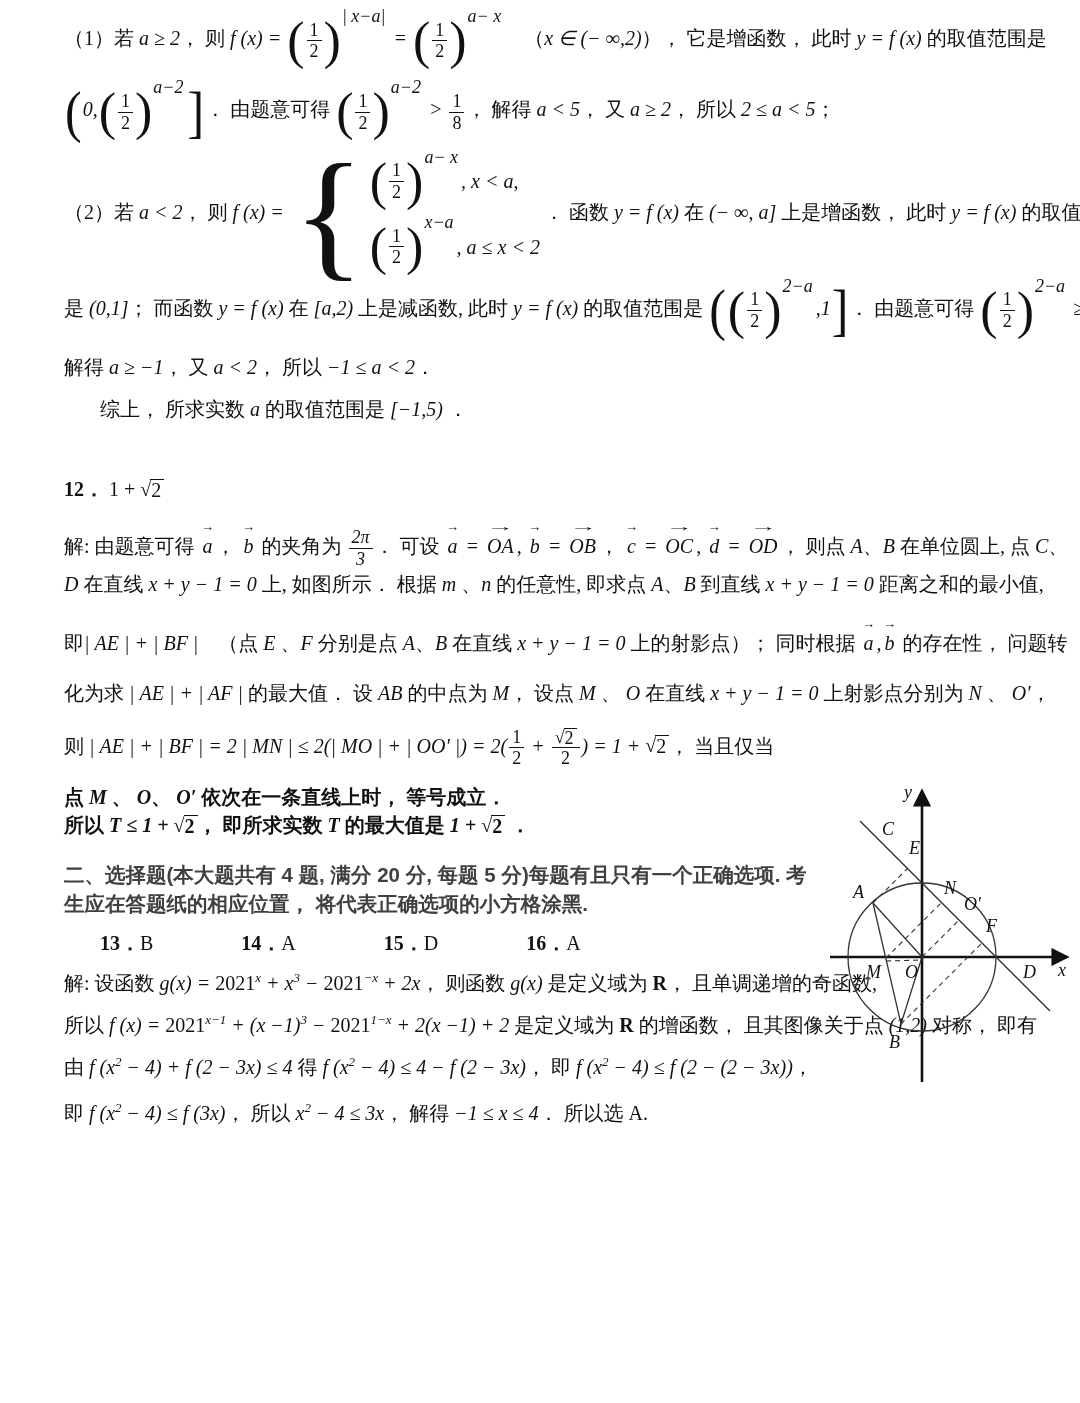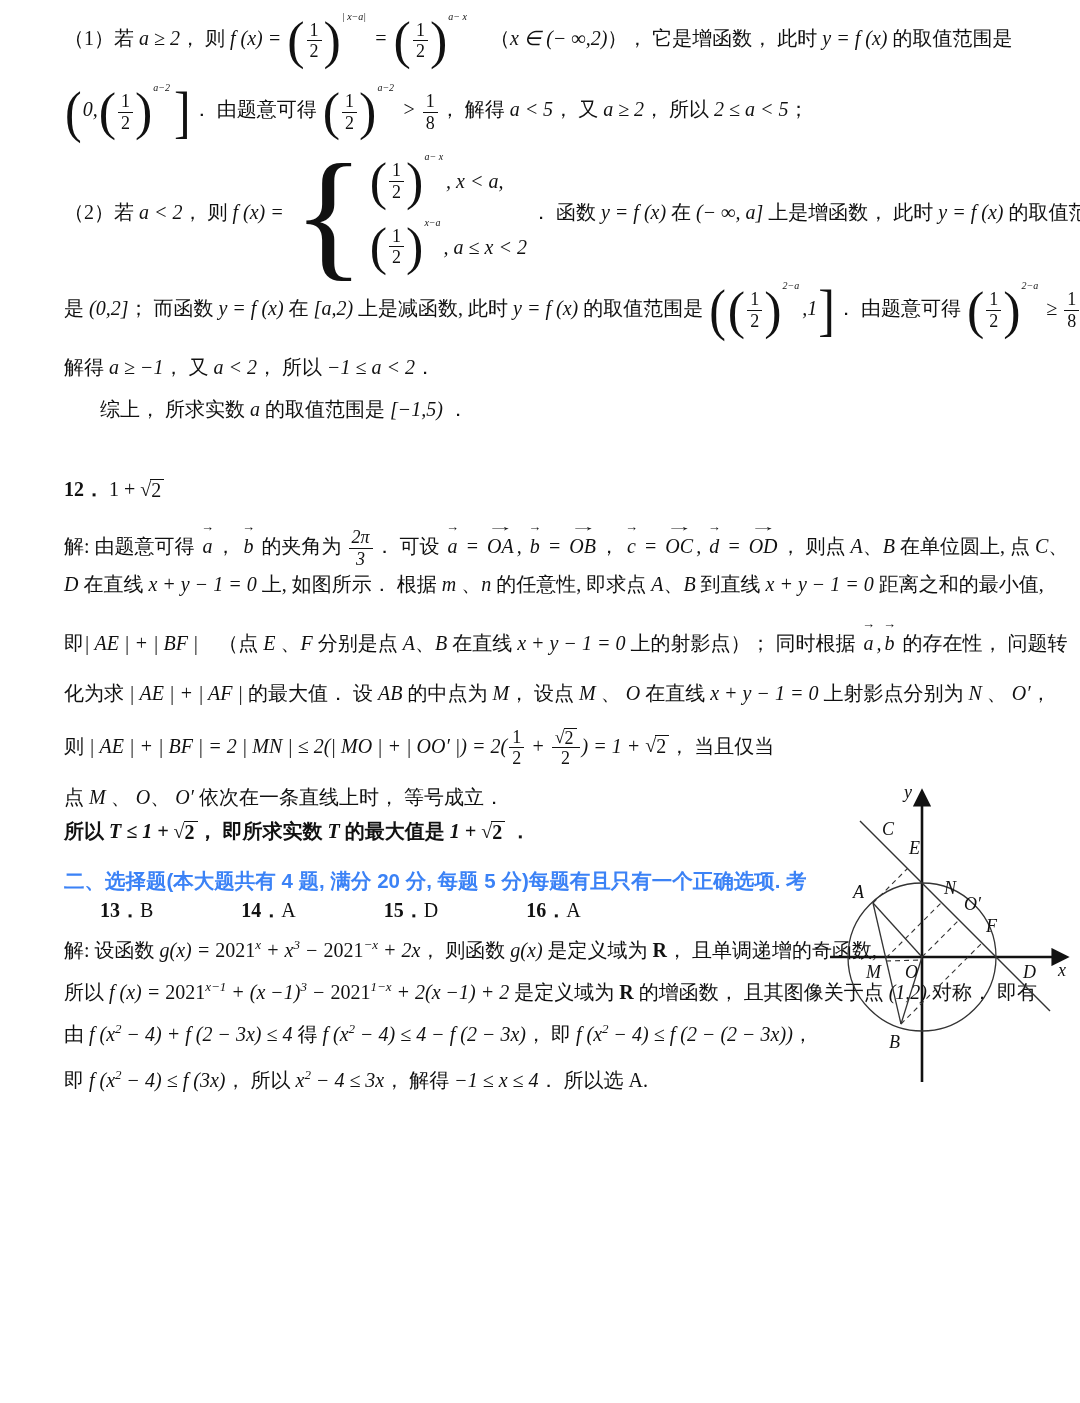--- a/index.html
+++ b/index.html
@@ -4,33 +4,33 @@
 <style>
   html,body{margin:0;padding:0;background:#ffffff;}
   #page{position:relative;width:1080px;height:1403px;background:#fff;overflow:hidden;color:#111;}
   #doc{position:absolute;left:0;top:0;width:1080px;padding:16px 0 0 64px;box-sizing:border-box;}
   .mline{white-space:nowrap;font-size:20px;line-height:1.4;}
   .ct{font-family:"Liberation Serif",serif;}
   .mi{font-family:"Liberation Serif",serif;font-style:italic;}
   .mr{font-family:"Liberation Serif",serif;}
   .mb{font-family:"Liberation Serif",serif;font-weight:bold;}
   .mbr{font-family:"Liberation Serif",serif;font-weight:bold;}
-  .hd{font-family:"Liberation Sans",sans-serif;font-weight:bold;font-size:20.5px;color:#3b82f6;}
+  .hd{font-family:"Liberation Sans",sans-serif;font-weight:bold;font-size:20.5px;color:#404040;}
   .spacer{display:inline-block;}
   .indent1{padding-left:36px;}
   
   .frac{display:inline-flex;flex-direction:column;text-align:center;vertical-align:middle;
         font-size:18px;line-height:1.15;font-family:"Liberation Serif",serif;margin:0 2px;}
   .frac .fn{display:block;border-bottom:1.3px solid #111;padding:0 3px;}
   .frac .fd{display:block;padding:0 3px;}
   .fit{font-style:italic;}
   
   .pfrac{display:inline-flex;align-items:center;vertical-align:middle;margin:0 1px;}
   .bigp{font-size:52px;line-height:.95;font-family:"Liberation Serif",serif;font-weight:300;}
-  .pexp{display:inline-block;font-size:10px;font-style:italic;font-family:"Liberation Serif",serif;
+  .pexp{display:inline-block;font-size:18px;font-style:italic;font-family:"Liberation Serif",serif;
         transform:translateY(-24px);margin:0 2px 0 1px;}
   
   .bigd{display:inline-block;font-size:50px;line-height:.9;vertical-align:middle;
         font-family:"Liberation Serif",serif;font-weight:300;transform:scaleY(1.12);margin:0 1px;}
   
   .sqrt{display:inline-flex;align-items:flex-start;vertical-align:baseline;font-family:"Liberation Serif",serif;}
   .rad{line-height:1.05;}
   .rct{border-top:1.4px solid #111;padding:0 3px 0 1px;margin-left:-1px;line-height:1.05;}
   
   .supw sup{font-size:13px;font-style:italic;font-family:"Liberation Serif",serif;}
@@ -114,21 +114,21 @@
                   <span class="fn">1</span>
                   <span class="fd">2</span>
                 </span>
                 <span class="bigp">)</span>
                 <span class="pexp">x−a</span>
               </span>
               <span class="mi">, a ≤ x &lt; 2</span>
             </span>
           </span>
         </span><span class="ct">．  函数 </span><span class="mi">y = f (x)</span><span class="ct"> 在 </span><span class="mi">(− ∞, a]</span><span class="ct"> 上是增函数， 此时 </span><span class="mi">y = f (x)</span><span class="ct"> 的取值范围</span></div>
-      <div class="mline" style="margin-bottom: 18px;"><span class="ct">是 </span><span class="mi">(0,2]</span><span class="ct">； 而函数 </span><span class="mi">y = f (x)</span><span class="ct"> 在 </span><span class="mi">[a,2)</span><span class="ct"> 上是减函数, 此时 </span><span class="mi">y = f (x)</span><span class="ct"> 的取值范围是 </span><span class="bigd">(</span><span class="pfrac">
+      <div class="mline" style="margin-bottom: 18px;"><span class="ct">是 </span><span class="mi">(0,1]</span><span class="ct">； 而函数 </span><span class="mi">y = f (x)</span><span class="ct"> 在 </span><span class="mi">[a,2)</span><span class="ct"> 上是减函数, 此时 </span><span class="mi">y = f (x)</span><span class="ct"> 的取值范围是 </span><span class="bigd">(</span><span class="pfrac">
           <span class="bigp">(</span>
           <span class="frac">
             <span class="fn">1</span>
             <span class="fd">2</span>
           </span>
           <span class="bigp">)</span>
           <span class="pexp">2−a</span>
         </span><span class="mi">,1</span><span class="bigd">]</span><span class="ct">． 由题意可得 </span><span class="pfrac">
           <span class="bigp">(</span>
           <span class="frac">
@@ -160,29 +160,30 @@
         </span><span class="mi"> + </span><span class="frac">
           <span class="fn"><span class="sqrt">
               <span class="rad">√</span>
               <span class="rct">2</span>
             </span></span>
           <span class="fd">2</span>
         </span><span class="mi">) = 1 + </span><span class="sqrt">
           <span class="rad">√</span>
           <span class="rct">2</span>
         </span><span class="ct">，  当且仅当</span></div>
-      <div class="mline" style="margin-bottom: 6px;"><span class="ct">点 </span><span class="mi">M</span><span class="ct"> 、 </span><span class="mi">O</span><span class="ct">、 </span><span class="mi">O′</span><span class="ct"> 依次在一条直线上时， 等号成立．</span></div>
+      <div class="mline" style=" font-weight: bold;"><span class="ct">点 </span><span class="mi">M</span><span class="ct"> 、 </span><span class="mi">O</span><span class="ct">、 </span><span class="mi">O′</span><span class="ct"> 依次在一条直线上时， 等号成立．</span></div>
       <div class="mline" style="margin-bottom: 22px; font-weight: bold;"><span class="ct">所以 </span><span class="mi">T ≤ 1 + </span><span class="sqrt">
           <span class="rad">√</span>
           <span class="rct">2</span>
         </span><span class="ct">， 即所求实数 </span><span class="mi">T</span><span class="ct"> 的最大值是  </span><span class="mi">1 + </span><span class="sqrt">
           <span class="rad">√</span>
           <span class="rct">2</span>
         </span><span class="ct"> ．</span></div>
       <div class="mline" style="margin-bottom: 0px;"><span class="hd">二、选择题(本大题共有 4 题, 满分 20 分, 每题 5 分)每题有且只有一个正确选项. 考</span></div>
+      <div class="mline" style="margin-bottom: 10px;"><span class="hd">生应在答题纸的相应位置， 将代表正确选项的小方格涂黑.</span></div>
       <div class="mline indent1" style="margin-bottom: 12px;"><span class="mb">13．</span><span class="mr">B</span><span class="spacer" style="width: 88px;"></span><span class="mb">14．</span><span class="mr">A</span><span class="spacer" style="width: 88px;"></span><span class="mb">15．</span><span class="mr">D</span><span class="spacer" style="width: 88px;"></span><span class="mb">16．</span><span class="mr">A</span></div>
       <div class="mline" style="margin-bottom: 14px;"><span class="ct">解:  设函数 </span><span class="mi">g(x) = </span><span class="supw"><span class="mr">2021</span><sup>x</sup></span><span class="mi"> + </span><span class="supw"><span class="mi">x</span><sup>3</sup></span><span class="mi"> − </span><span class="supw"><span class="mr">2021</span><sup>−x</sup></span><span class="mi"> + 2x</span><span class="ct">， 则函数 </span><span class="mi">g(x)</span><span class="ct"> 是定义域为 </span><span class="mbr">R</span><span class="ct">， 且单调递增的奇函数,</span></div>
       <div class="mline" style="margin-bottom: 14px;"><span class="ct">所以 </span><span class="mi">f (x) = </span><span class="supw"><span class="mr">2021</span><sup>x−1</sup></span><span class="mi"> + </span><span class="supw"><span class="mi">(x −1)</span><sup>3</sup></span><span class="mi"> − </span><span class="supw"><span class="mr">2021</span><sup>1−x</sup></span><span class="mi"> + 2(x −1) + 2</span><span class="ct"> 是定义域为 </span><span class="mbr">R</span><span class="ct"> 的增函数， 且其图像关于点 </span><span class="mi">(1,2)</span><span class="ct"> 对称， 即有</span></div>
       <div class="mline" style="margin-bottom: 18px;"><span class="ct">由 </span><span class="mi">f (</span><span class="supw"><span class="mi">x</span><sup>2</sup></span><span class="mi"> − 4) + f (2 − 3x) ≤ 4</span><span class="ct"> 得  </span><span class="mi">f (</span><span class="supw"><span class="mi">x</span><sup>2</sup></span><span class="mi"> − 4) ≤ 4 − f (2 − 3x)</span><span class="ct">， 即 </span><span class="mi">f (</span><span class="supw"><span class="mi">x</span><sup>2</sup></span><span class="mi"> − 4) ≤ f (2 − (2 − 3x))</span><span class="ct">，</span></div>
       <div class="mline" style="margin-bottom: 0px;"><span class="ct">即  </span><span class="mi">f (</span><span class="supw"><span class="mi">x</span><sup>2</sup></span><span class="mi"> − 4) ≤ f (3x)</span><span class="ct">， 所以  </span><span class="supw"><span class="mi">x</span><sup>2</sup></span><span class="mi"> − 4 ≤ 3x</span><span class="ct">， 解得  </span><span class="mi">−1 ≤ x ≤ 4</span><span class="ct">． 所以选 A.</span></div>
     </div>
 
   <svg id="fig" viewBox="0 0 254 324">
     <defs>
       <marker id="arr" viewBox="0 0 10 10" refX="8" refY="5" markerWidth="7" markerHeight="7" orient="auto-start-reverse">

